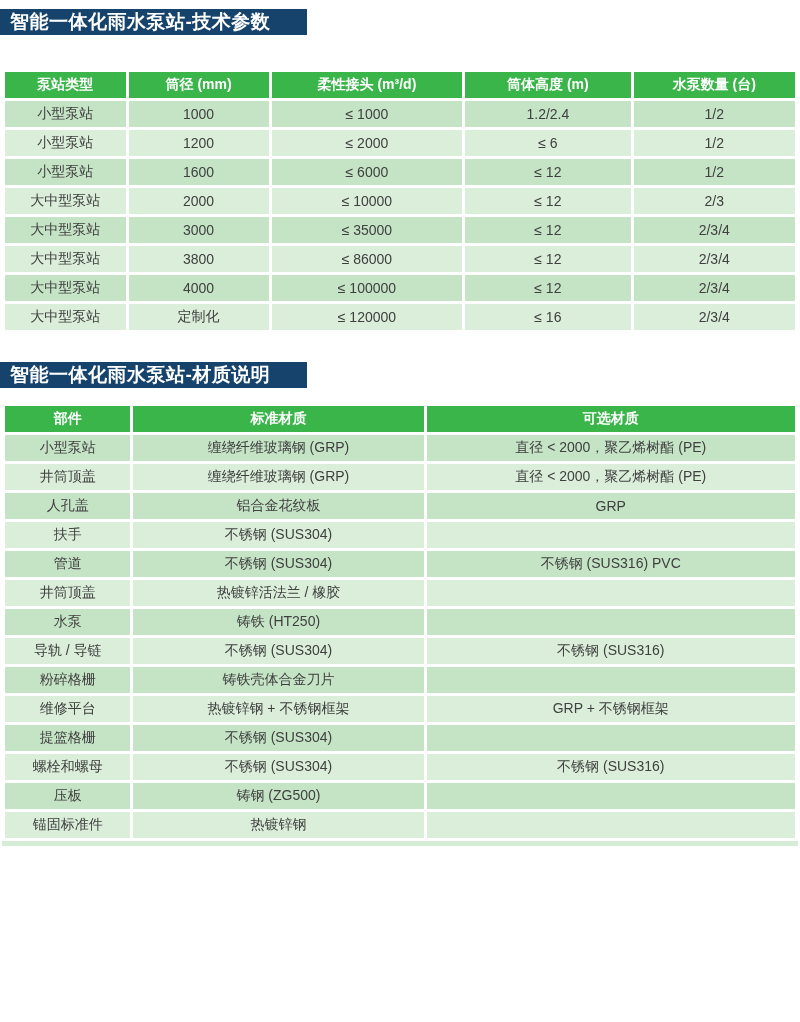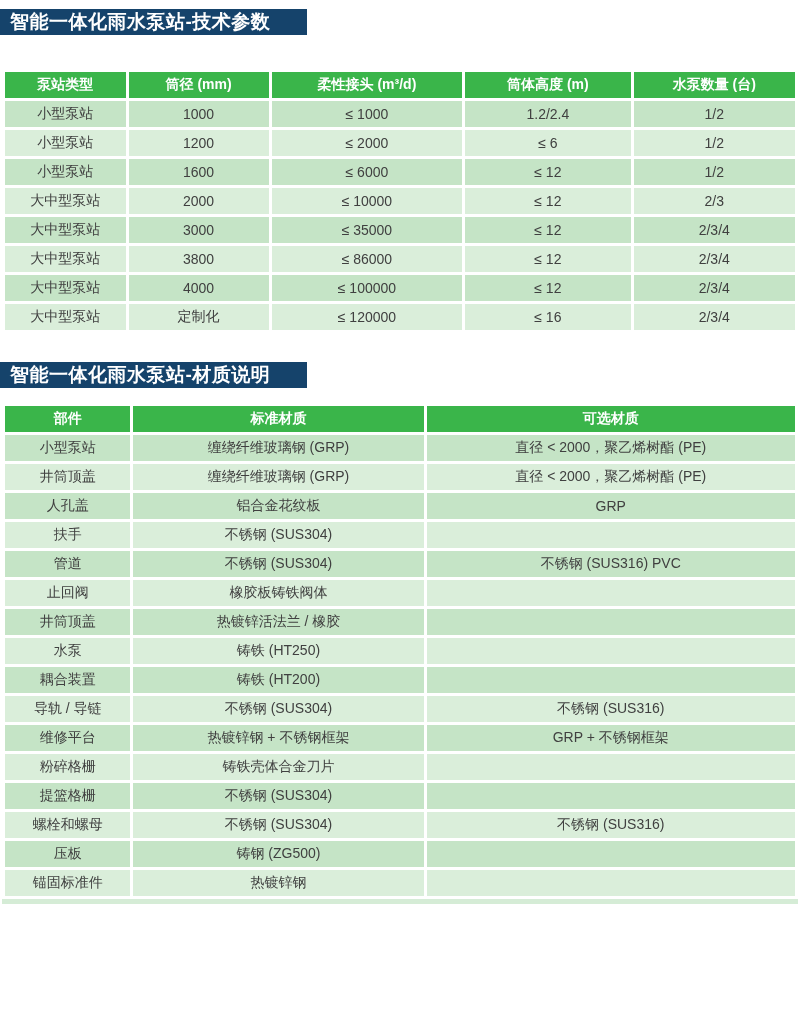--- a/index.html
+++ b/index.html
@@ -211,55 +211,45 @@
             <td>扶手</td>
             <td>不锈钢 (SUS304)</td>
             <td></td>
           </tr>
           <tr>
             <td>管道</td>
             <td>不锈钢 (SUS304)</td>
             <td>不锈钢 (SUS316) PVC</td>
           </tr>
           <tr>
-            <td>止回阀</td>
-            <td>橡胶板铸铁阀体</td>
-            <td></td>
-          </tr>
-          <tr>
             <td>井筒顶盖</td>
             <td>热镀锌活法兰 / 橡胶</td>
             <td></td>
           </tr>
           <tr>
             <td>水泵</td>
             <td>铸铁 (HT250)</td>
             <td></td>
           </tr>
           <tr>
-            <td>耦合装置</td>
-            <td>铸铁 (HT200)</td>
-            <td></td>
-          </tr>
-          <tr>
             <td>导轨 / 导链</td>
             <td>不锈钢 (SUS304)</td>
             <td>不锈钢 (SUS316)</td>
+          </tr>
+          <tr>
+            <td>粉碎格栅</td>
+            <td>铸铁壳体合金刀片</td>
+            <td></td>
           </tr>
           <tr>
             <td>维修平台</td>
             <td>热镀锌钢 + 不锈钢框架</td>
             <td>GRP + 不锈钢框架</td>
           </tr>
           <tr>
-            <td>粉碎格栅</td>
-            <td>铸铁壳体合金刀片</td>
-            <td></td>
-          </tr>
-          <tr>
             <td>提篮格栅</td>
             <td>不锈钢 (SUS304)</td>
             <td></td>
           </tr>
           <tr>
             <td>螺栓和螺母</td>
             <td>不锈钢 (SUS304)</td>
             <td>不锈钢 (SUS316)</td>
           </tr>
           <tr>

